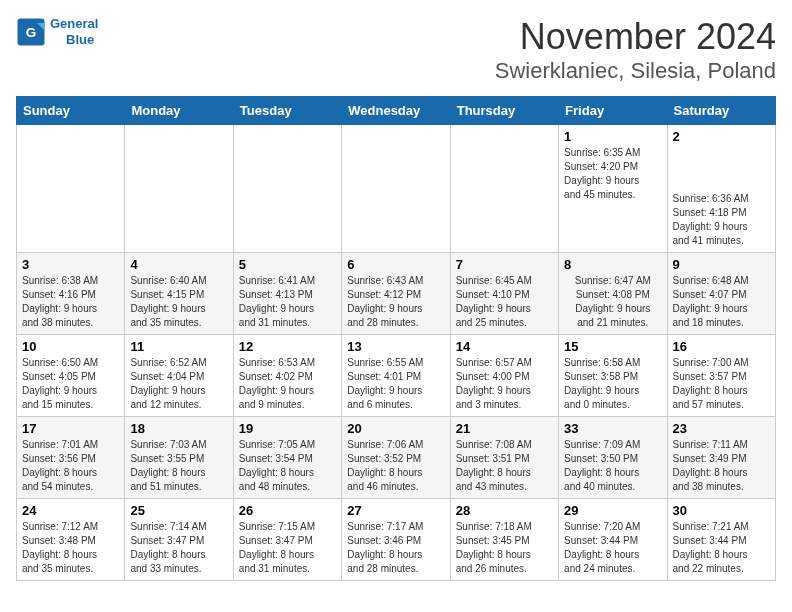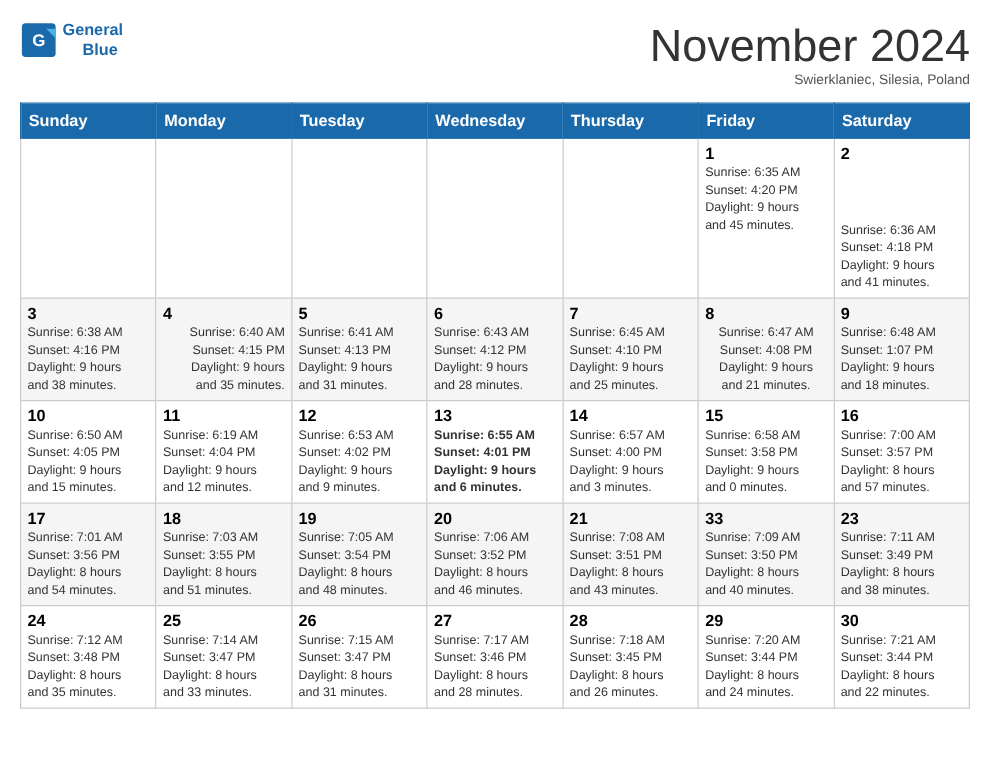--- a/index.html
+++ b/index.html
@@ -36,21 +36,21 @@
     .title-area {
       text-align: right;
     }
     .month-title {
       font-size: 36px;
       font-weight: normal;
       color: #333;
       margin-left: 25px;
     }
     .location {
-      font-size: 11px;
+      font-size: 22px;
       color: #555;
     }
     .calendar {
       width: 100%;
       border-collapse: collapse;
     }
     .calendar th {
       background-color: #1a6aab;
       color: #fff;
       text-align: left;
@@ -145,21 +145,21 @@
       <tr>
         <td>
           <span class="day-num">3</span>
           <div class="day-info" style="white-space: pre-line;">Sunrise: 6:38 AM
 Sunset: 4:16 PM
 Daylight: 9 hours
 and 38 minutes.</div>
         </td>
         <td>
           <span class="day-num">4</span>
-          <div class="day-info" style="white-space: pre-line; text-align: right;">Sunrise: 6:40 AM
+          <div class="day-info" style="white-space: pre-line;">Sunrise: 6:40 AM
 Sunset: 4:15 PM
 Daylight: 9 hours
 and 35 minutes.</div>
         </td>
         <td>
           <span class="day-num">5</span>
           <div class="day-info" style="white-space: pre-line;">Sunrise: 6:41 AM
 Sunset: 4:13 PM
 Daylight: 9 hours
 and 31 minutes.</div>
@@ -181,50 +181,50 @@
         <td>
           <span class="day-num">8</span>
           <div class="day-info" style="white-space: pre-line; text-align: center;">Sunrise: 6:47 AM
 Sunset: 4:08 PM
 Daylight: 9 hours
 and 21 minutes.</div>
         </td>
         <td>
           <span class="day-num">9</span>
           <div class="day-info" style="white-space: pre-line;">Sunrise: 6:48 AM
-Sunset: 1:07 PM
+Sunset: 4:07 PM
 Daylight: 9 hours
 and 18 minutes.</div>
         </td>
       </tr>
       <tr>
         <td>
           <span class="day-num">10</span>
           <div class="day-info" style="white-space: pre-line;">Sunrise: 6:50 AM
 Sunset: 4:05 PM
 Daylight: 9 hours
 and 15 minutes.</div>
         </td>
         <td>
           <span class="day-num">11</span>
-          <div class="day-info" style="white-space: pre-line;">Sunrise: 6:19 AM
+          <div class="day-info" style="white-space: pre-line;">Sunrise: 6:52 AM
 Sunset: 4:04 PM
 Daylight: 9 hours
 and 12 minutes.</div>
         </td>
         <td>
           <span class="day-num">12</span>
           <div class="day-info" style="white-space: pre-line;">Sunrise: 6:53 AM
 Sunset: 4:02 PM
 Daylight: 9 hours
 and 9 minutes.</div>
         </td>
         <td>
           <span class="day-num">13</span>
-          <div class="day-info" style="white-space: pre-line; font-weight: bold;">Sunrise: 6:55 AM
+          <div class="day-info" style="white-space: pre-line;">Sunrise: 6:55 AM
 Sunset: 4:01 PM
 Daylight: 9 hours
 and 6 minutes.</div>
         </td>
         <td>
           <span class="day-num">14</span>
           <div class="day-info" style="white-space: pre-line;">Sunrise: 6:57 AM
 Sunset: 4:00 PM
 Daylight: 9 hours
 and 3 minutes.</div>

